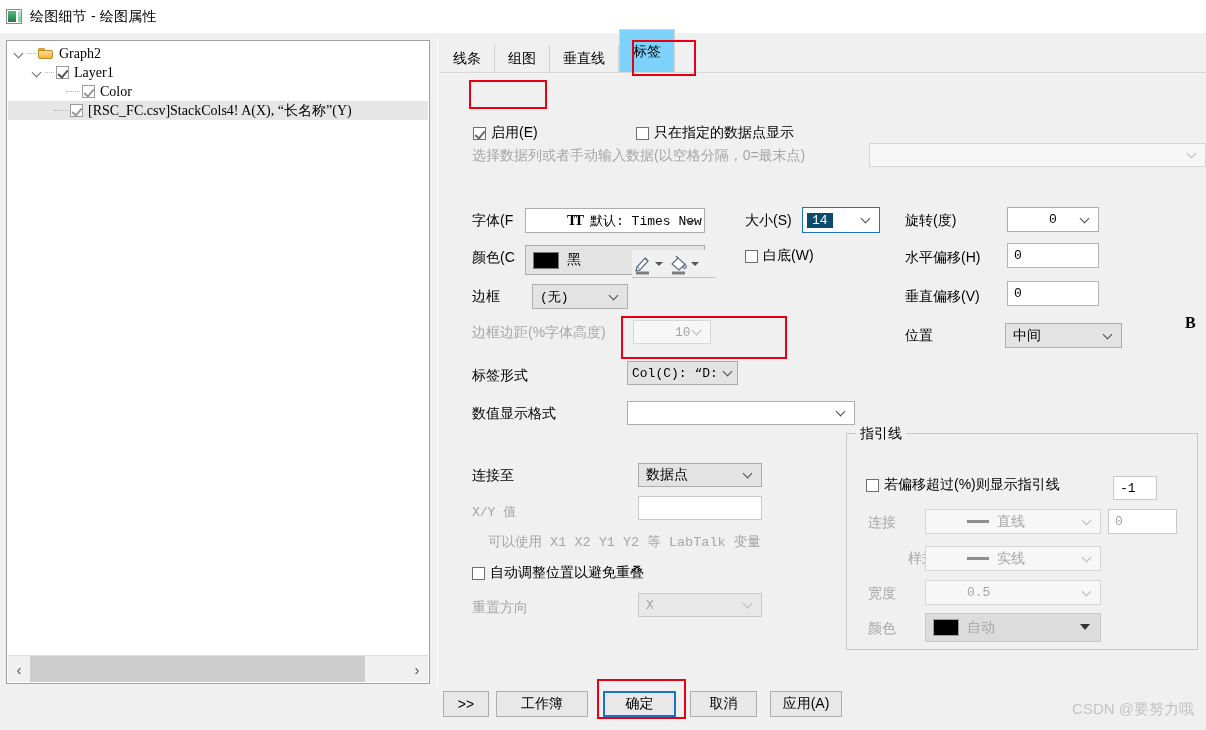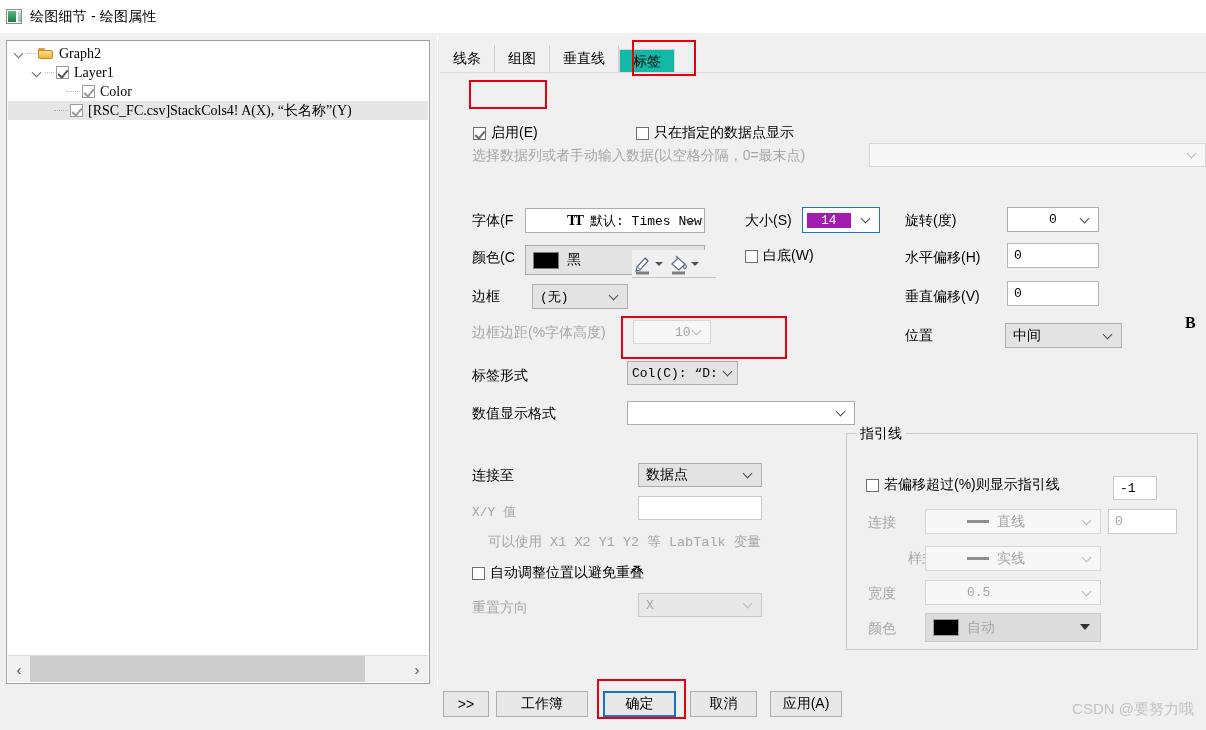--- a/index.html
+++ b/index.html
@@ -138,21 +138,21 @@
   #tabstrip {
     position: absolute; left: 0; top: 6px; height: 31px; width: 766px;
     display: flex; align-items: flex-end;
   }
   .tab {
     height: 28px; padding: 0 13px; display: flex; align-items: center;
     font-size: 14px; color: #000; background: #f0f0f0;
     border-right: 1px solid #cfcfcf; box-sizing: border-box;
   }
   .tab.active {
-    background: #14b8a6; height: 24px;
+    background: #7dd3fc; height: 44px;
     border: 1px solid #d5d5d5; border-bottom: none; border-right: 1px solid #d5d5d5;
   }
   #tab-underline {
     position: absolute; left: 0; top: 36px; width: 766px; height: 1px; background: #d9d9d9;
   }
   #tab-body {
     position: absolute; left: 0; top: 37px; width: 766px; height: 609px;
     background: #f0f0f0;
   }
 
@@ -359,21 +359,21 @@
 
       <div class="lbl" style="left:32px; top:139px;">字体(F</div>
       <div id="font-combo" class="combo white" style="left:85px; top:135px; width:180px; height:25px;">
         <span class="tt">TT</span>
         <span class="mono" style="font-size:13px; margin-left:4px;">默认: Times New</span>
         <span class="combo-arrow"></span>
       </div>
 
       <div class="lbl" style="left:305px; top:139px;">大小(S)</div>
       <div class="combo white" style="left:362px; top:134px; width:78px; height:26px; border:1px solid #1a73c8; padding-left:4px;">
-        <span class="mono" style="background:#a21caf; color:#fff; padding:0 14px; font-size:13px;">14</span>
+        <span class="mono" style="background:#0c4a6e; color:#fff; padding:0 5px; font-size:13px;">14</span>
         <span class="combo-arrow"></span>
       </div>
 
       <div class="lbl" style="left:465px; top:139px;">旋转(度)</div>
       <div class="combo white" style="left:567px; top:134px; width:92px; height:25px;">
         <span class="mono" style="font-size:13px;">0</span>
         <span class="combo-arrow"></span>
       </div>
 
       <div class="lbl" style="left:32px; top:176px;">颜色(C</div>

